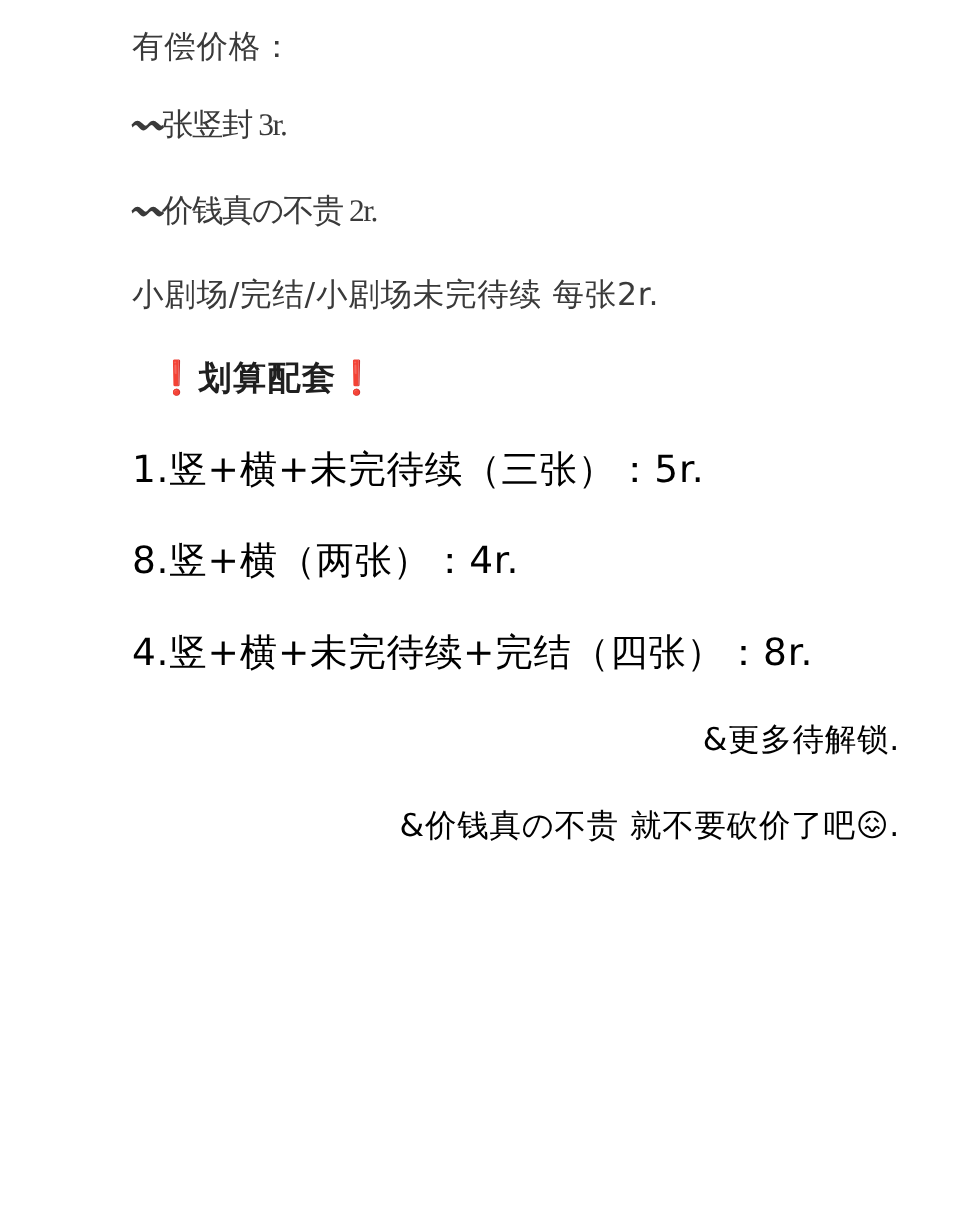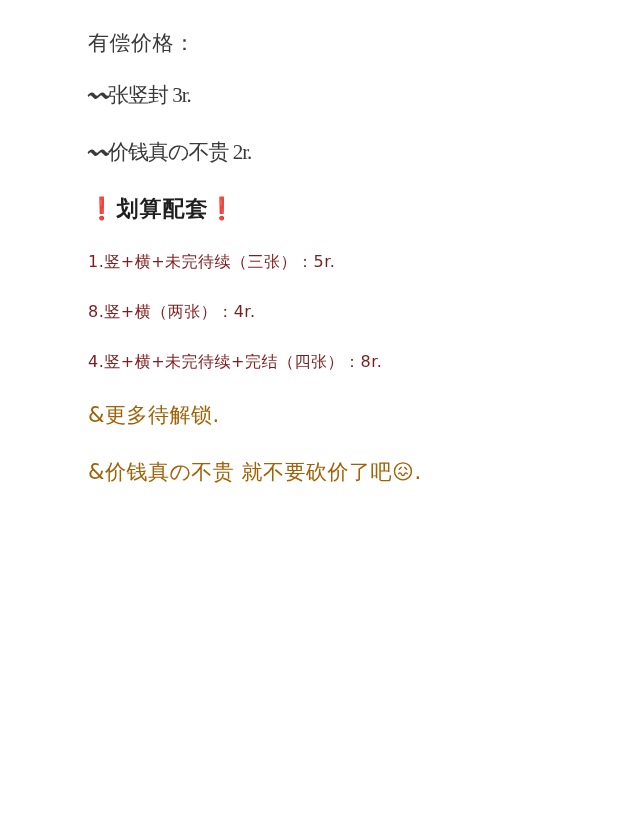--- a/index.html
+++ b/index.html
@@ -13,21 +13,21 @@
     font-family: "DejaVu Sans", "Liberation Sans", sans-serif;
     color: #2b2b2b;
     overflow: hidden;
   }
   .page {
     position: relative;
     width: 640px;
     height: 820px;
     background: #ffffff;
     box-sizing: border-box;
-    padding: 18px 40px 10px 88px;
+    padding: 6px 40px 10px 88px;
   }
   .line {
     font-size: 21px;
     line-height: 1.25;
     letter-spacing: 0.5px;
     color: #3a3a3a;
     white-space: pre;
     margin: 0;
   }
   .block {
@@ -35,58 +35,63 @@
   }
   .heading {
     margin-top: 12px;
     margin-bottom: 26px;
   }
   .bold-line {
     font-weight: bold;
     font-size: 22px;
     letter-spacing: 1px;
     color: #1f1f1f;
+    margin-left: 16px;
   }
   .excl {
     color: #e8372b;
     font-weight: bold;
     font-size: 22px;
   }
   .list-line {
-    font-size: 16px;
+    font-size: 25px;
     letter-spacing: 0.5px;
-    color: #7f1d1d;
+    color: #000000;
   }
   .wavy {
     letter-spacing: -1px;
     font-family: Liberation Serif, serif;
   }
   .note {
     font-size: 21px;
-    color: #a16207;
+    color: #000000;
+    text-align: right;
   }
 </style>
 </head>
 <body>
 
 <div class="page">
 
   <div class="block heading">
     <p class="line">有偿价格：</p>
   </div>
 
   <div class="block">
     <p class="line wavy">〰张竖封 3r.</p>
   </div>
 
 
   <div class="block">
     <p class="line wavy">〰价钱真の不贵 2r.</p>
   </div>
 
+  <div class="block">
+    <p class="line">小剧场/完结/小剧场未完待续 每张2r.</p>
+  </div>
 
   <div class="block">
     <p class="line bold-line"><span class="excl">❗</span><span>划算配套</span><span class="excl">❗</span></p>
   </div>
 
   <div class="block">
     <p class="line list-line">1.竖+横+未完待续（三张）：5r.</p>
   </div>
 
 

